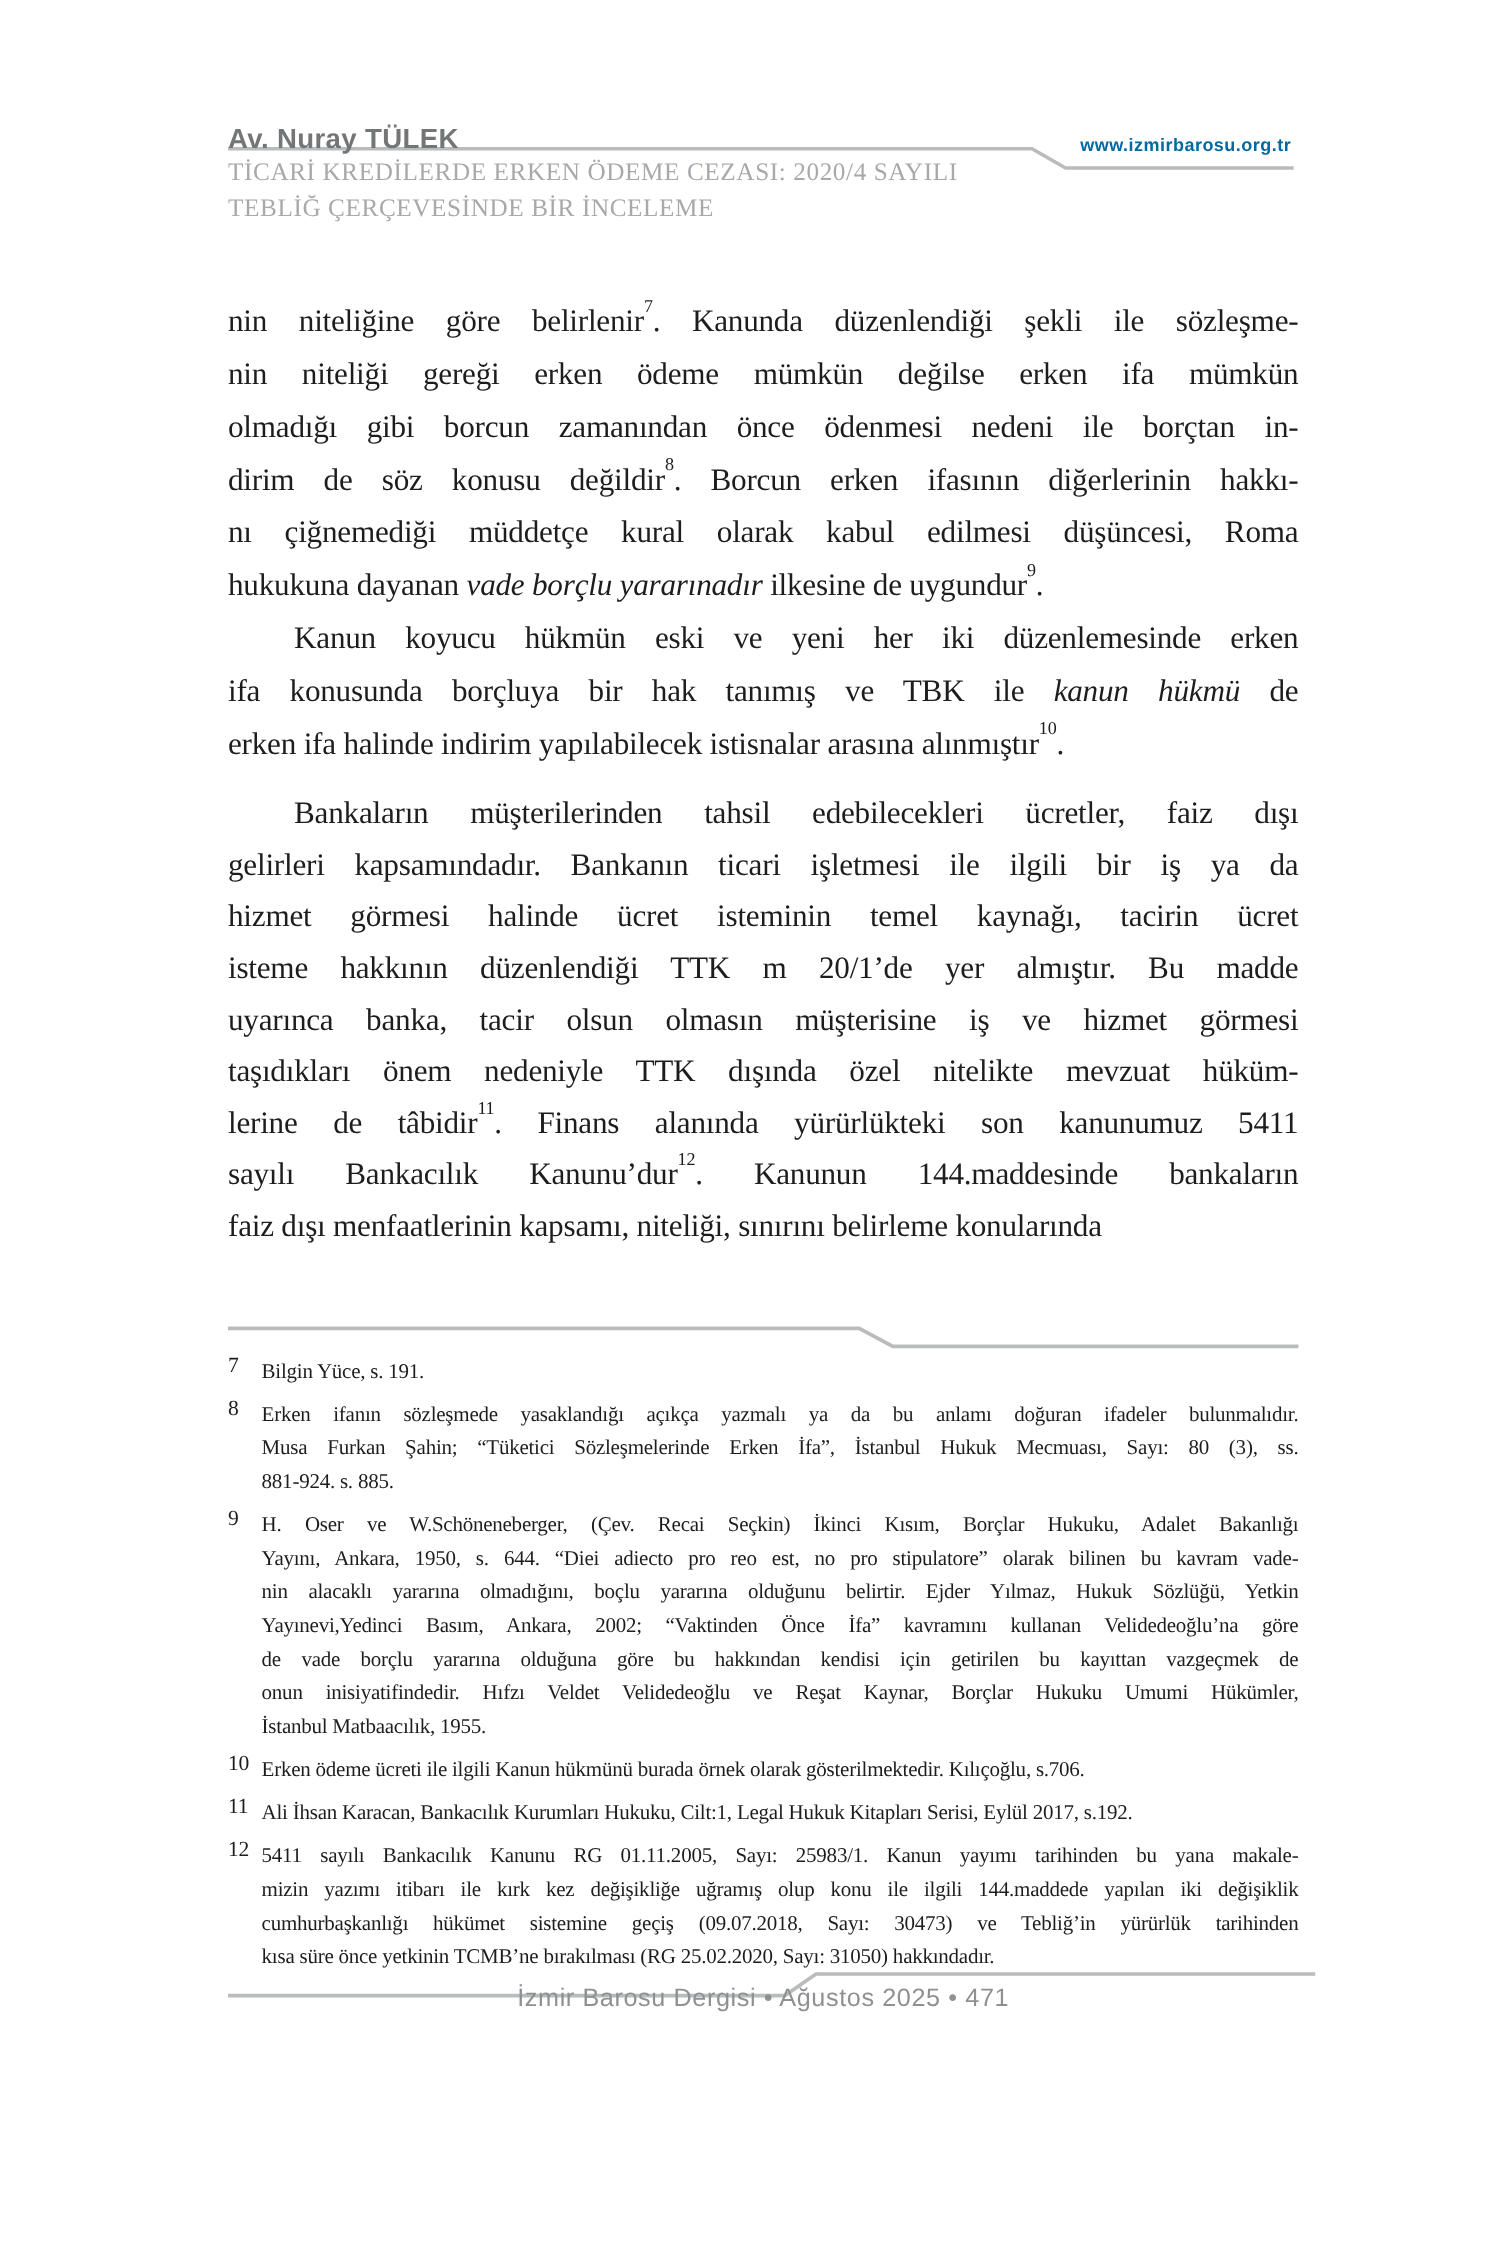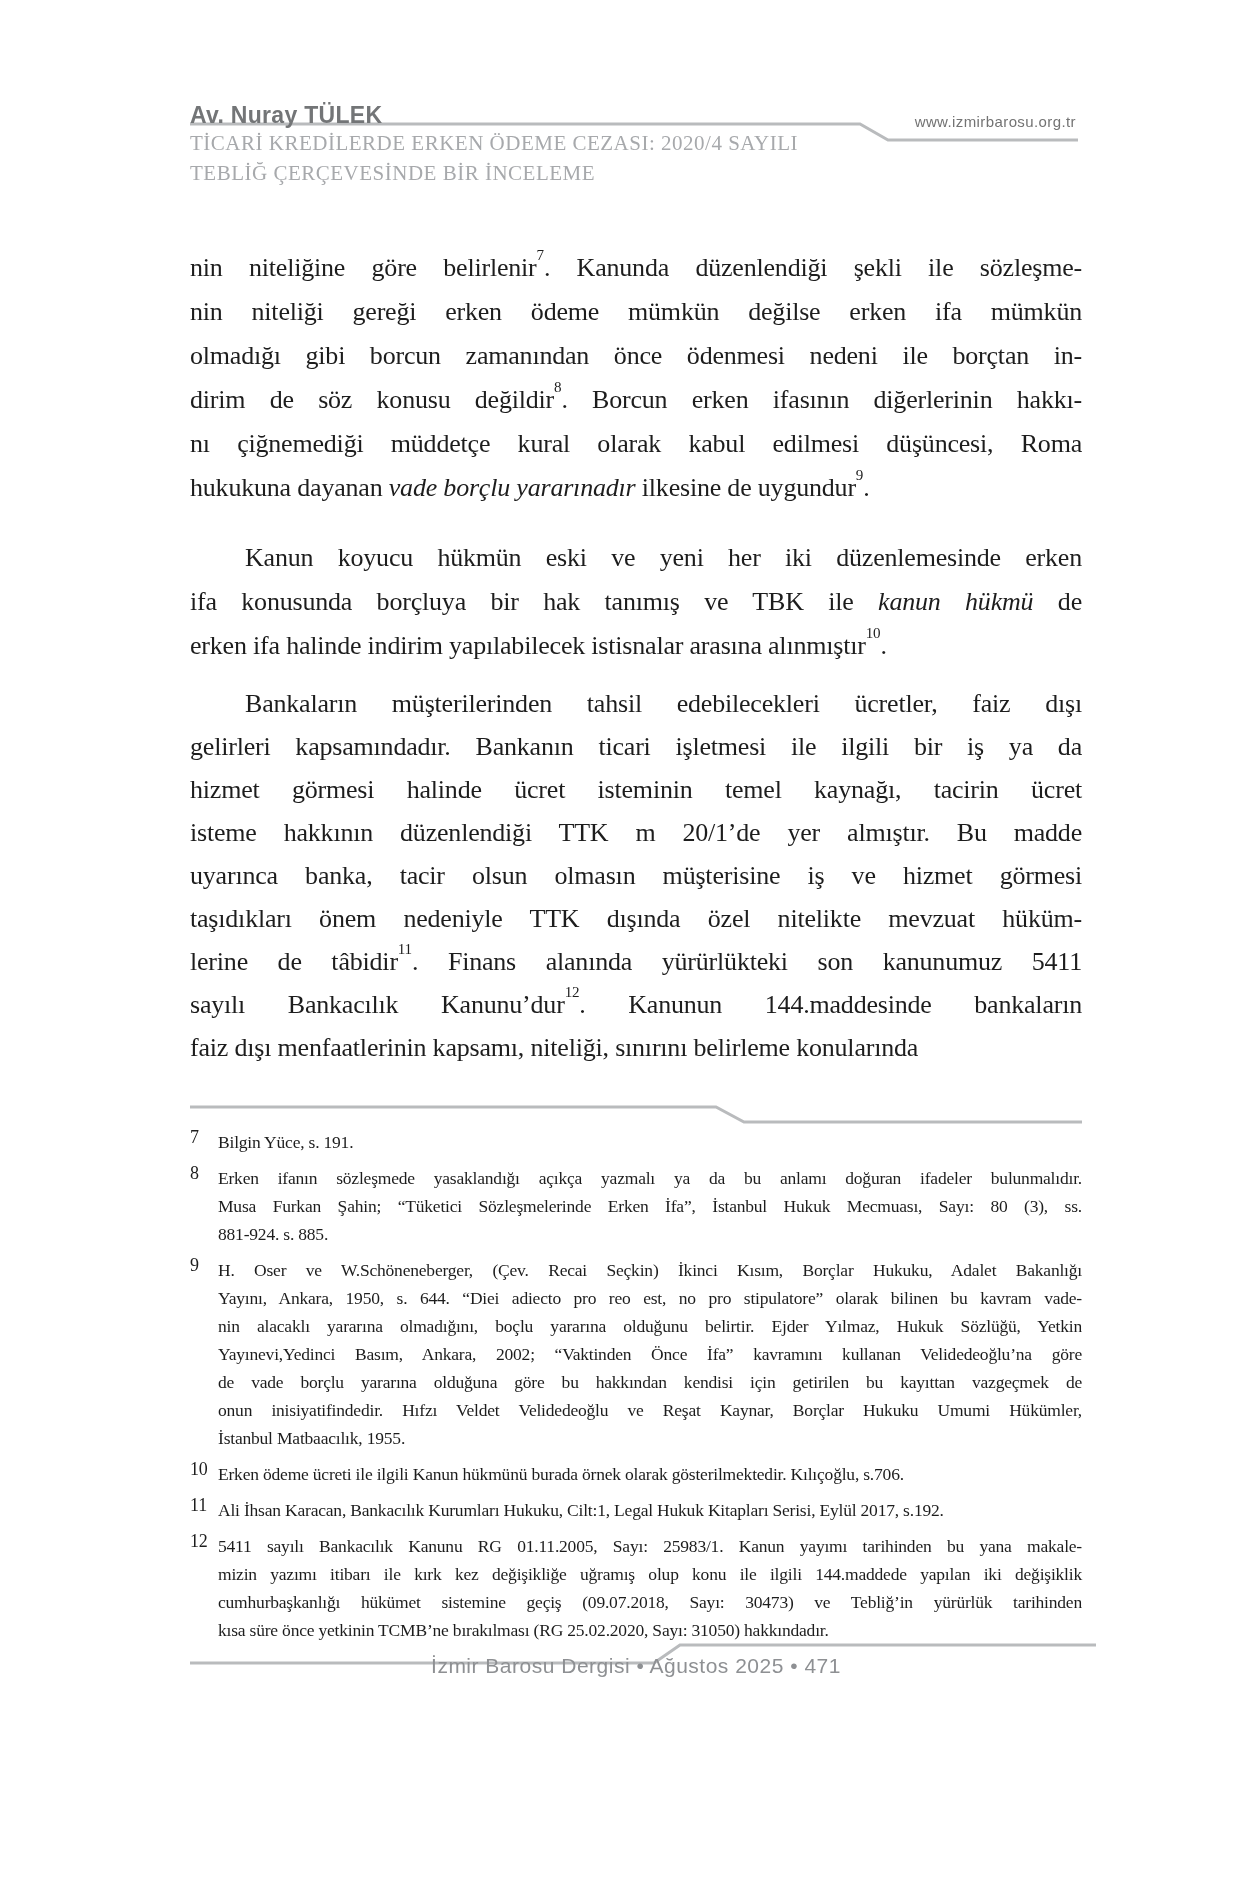--- a/index.html
+++ b/index.html
@@ -12,33 +12,33 @@
 
   
   .author{
     position:absolute;left:190px;top:102px;
     font-family:"Liberation Sans", sans-serif;font-weight:bold;
     font-size:23px;letter-spacing:.3px;color:#737577;
   }
   .site-url{
     position:absolute;left:190px;top:113px;width:886px;text-align:right;
     font-family:"Liberation Sans", sans-serif;font-size:15px;
-    letter-spacing:.4px;color:#737373;
+    letter-spacing:.4px;color:#0369a1;font-weight:bold;
   }
   .title{
     position:absolute;left:190px;top:128px;width:820px;
     font-family:Liberation Serif, serif;font-size:21px;line-height:30px;
     letter-spacing:.5px;color:#a7a9ac;
   }
 
   
   .bodytext{position:absolute;left:190px;top:246px;width:892px;font-size:26px;letter-spacing:-.2px;}
   .para{line-height:44px;}
   .para.tight{line-height:43px;}
-  .para.gap-lg{margin-bottom:26px;}
+  .para.gap-lg{}
   .para.gap-sm{margin-bottom:14px;}
   .bline{text-align:justify;text-align-last:justify;}
   .bline.last{text-align:left;text-align-last:left;}
   .bline.indent{text-indent:55px;}
   em{font-style:italic;}
   sup.fnref{font-size:58%;position:relative;top:-.45em;line-height:0;}
 
   
   .footnotes{position:absolute;left:190px;top:1128px;width:892px;font-size:17.5px;letter-spacing:-.2px;color:#1d1d1d;}
   .footnote{position:relative;padding-left:28px;line-height:28px;margin-bottom:8px;}

